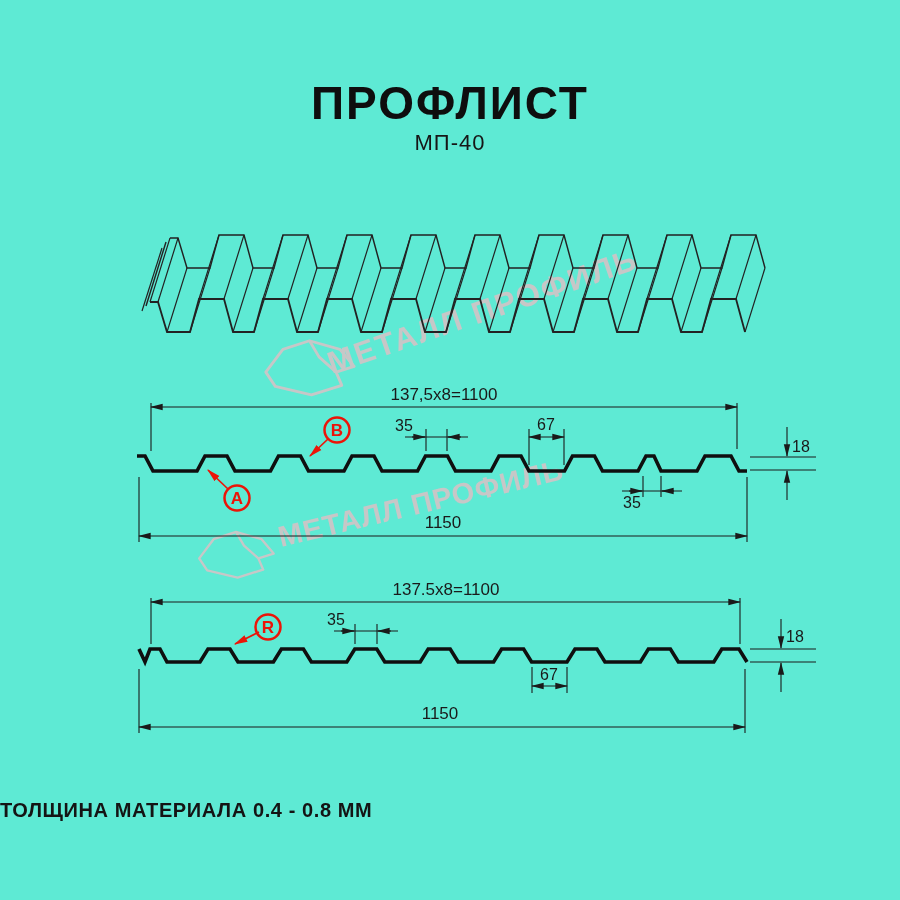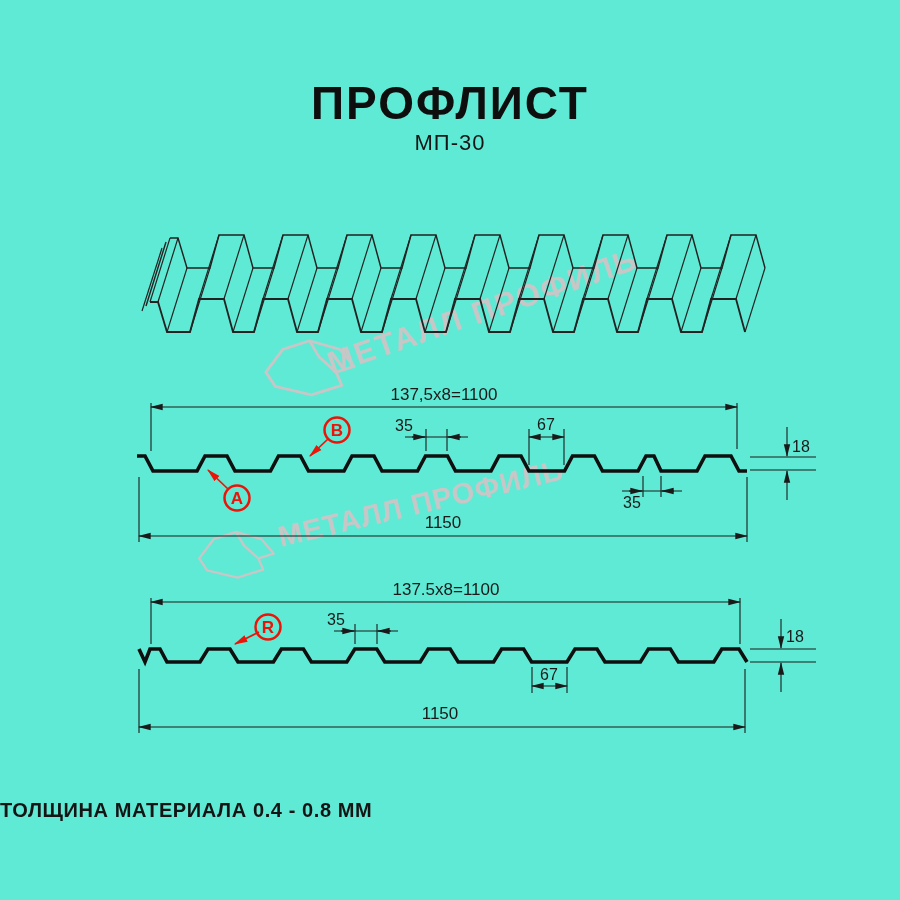--- a/index.html
+++ b/index.html
@@ -25,21 +25,21 @@
           letter-spacing:2px;fill:var(--wm,#c7c7c7);}
   .wmtext2{font-size:29px;letter-spacing:1px;}
   .l3d{stroke:#222;fill:none;}
 </style>
 </head>
 <body>
 
 <div class="canvas">
 
   <div class="title">ПРОФЛИСТ</div>
-  <div class="subtitle">МП-30</div>
+  <div class="subtitle">МП-40</div>
   <div class="footer">ТОЛЩИНА МАТЕРИАЛА 0.4 - 0.8 ММ</div>
 
   <svg width="900" height="900" viewBox="0 0 900 900">
     <defs>
       <marker id="ah" viewBox="0 0 12 8" refX="11" refY="4" markerWidth="13" markerHeight="8.5" orient="auto-start-reverse" markerUnits="userSpaceOnUse">
         <path id="ahp" d="M0,1 L12,4 L0,7 Z" fill="#1a1a1a"></path>
       </marker>
       <marker id="ahr" viewBox="0 0 12 8" refX="11" refY="4" markerWidth="14" markerHeight="9" orient="auto-start-reverse" markerUnits="userSpaceOnUse">
         <path id="ahrp" d="M0,0.8 L12,4 L0,7.2 Z" fill="#ec1408"></path>
       </marker>

